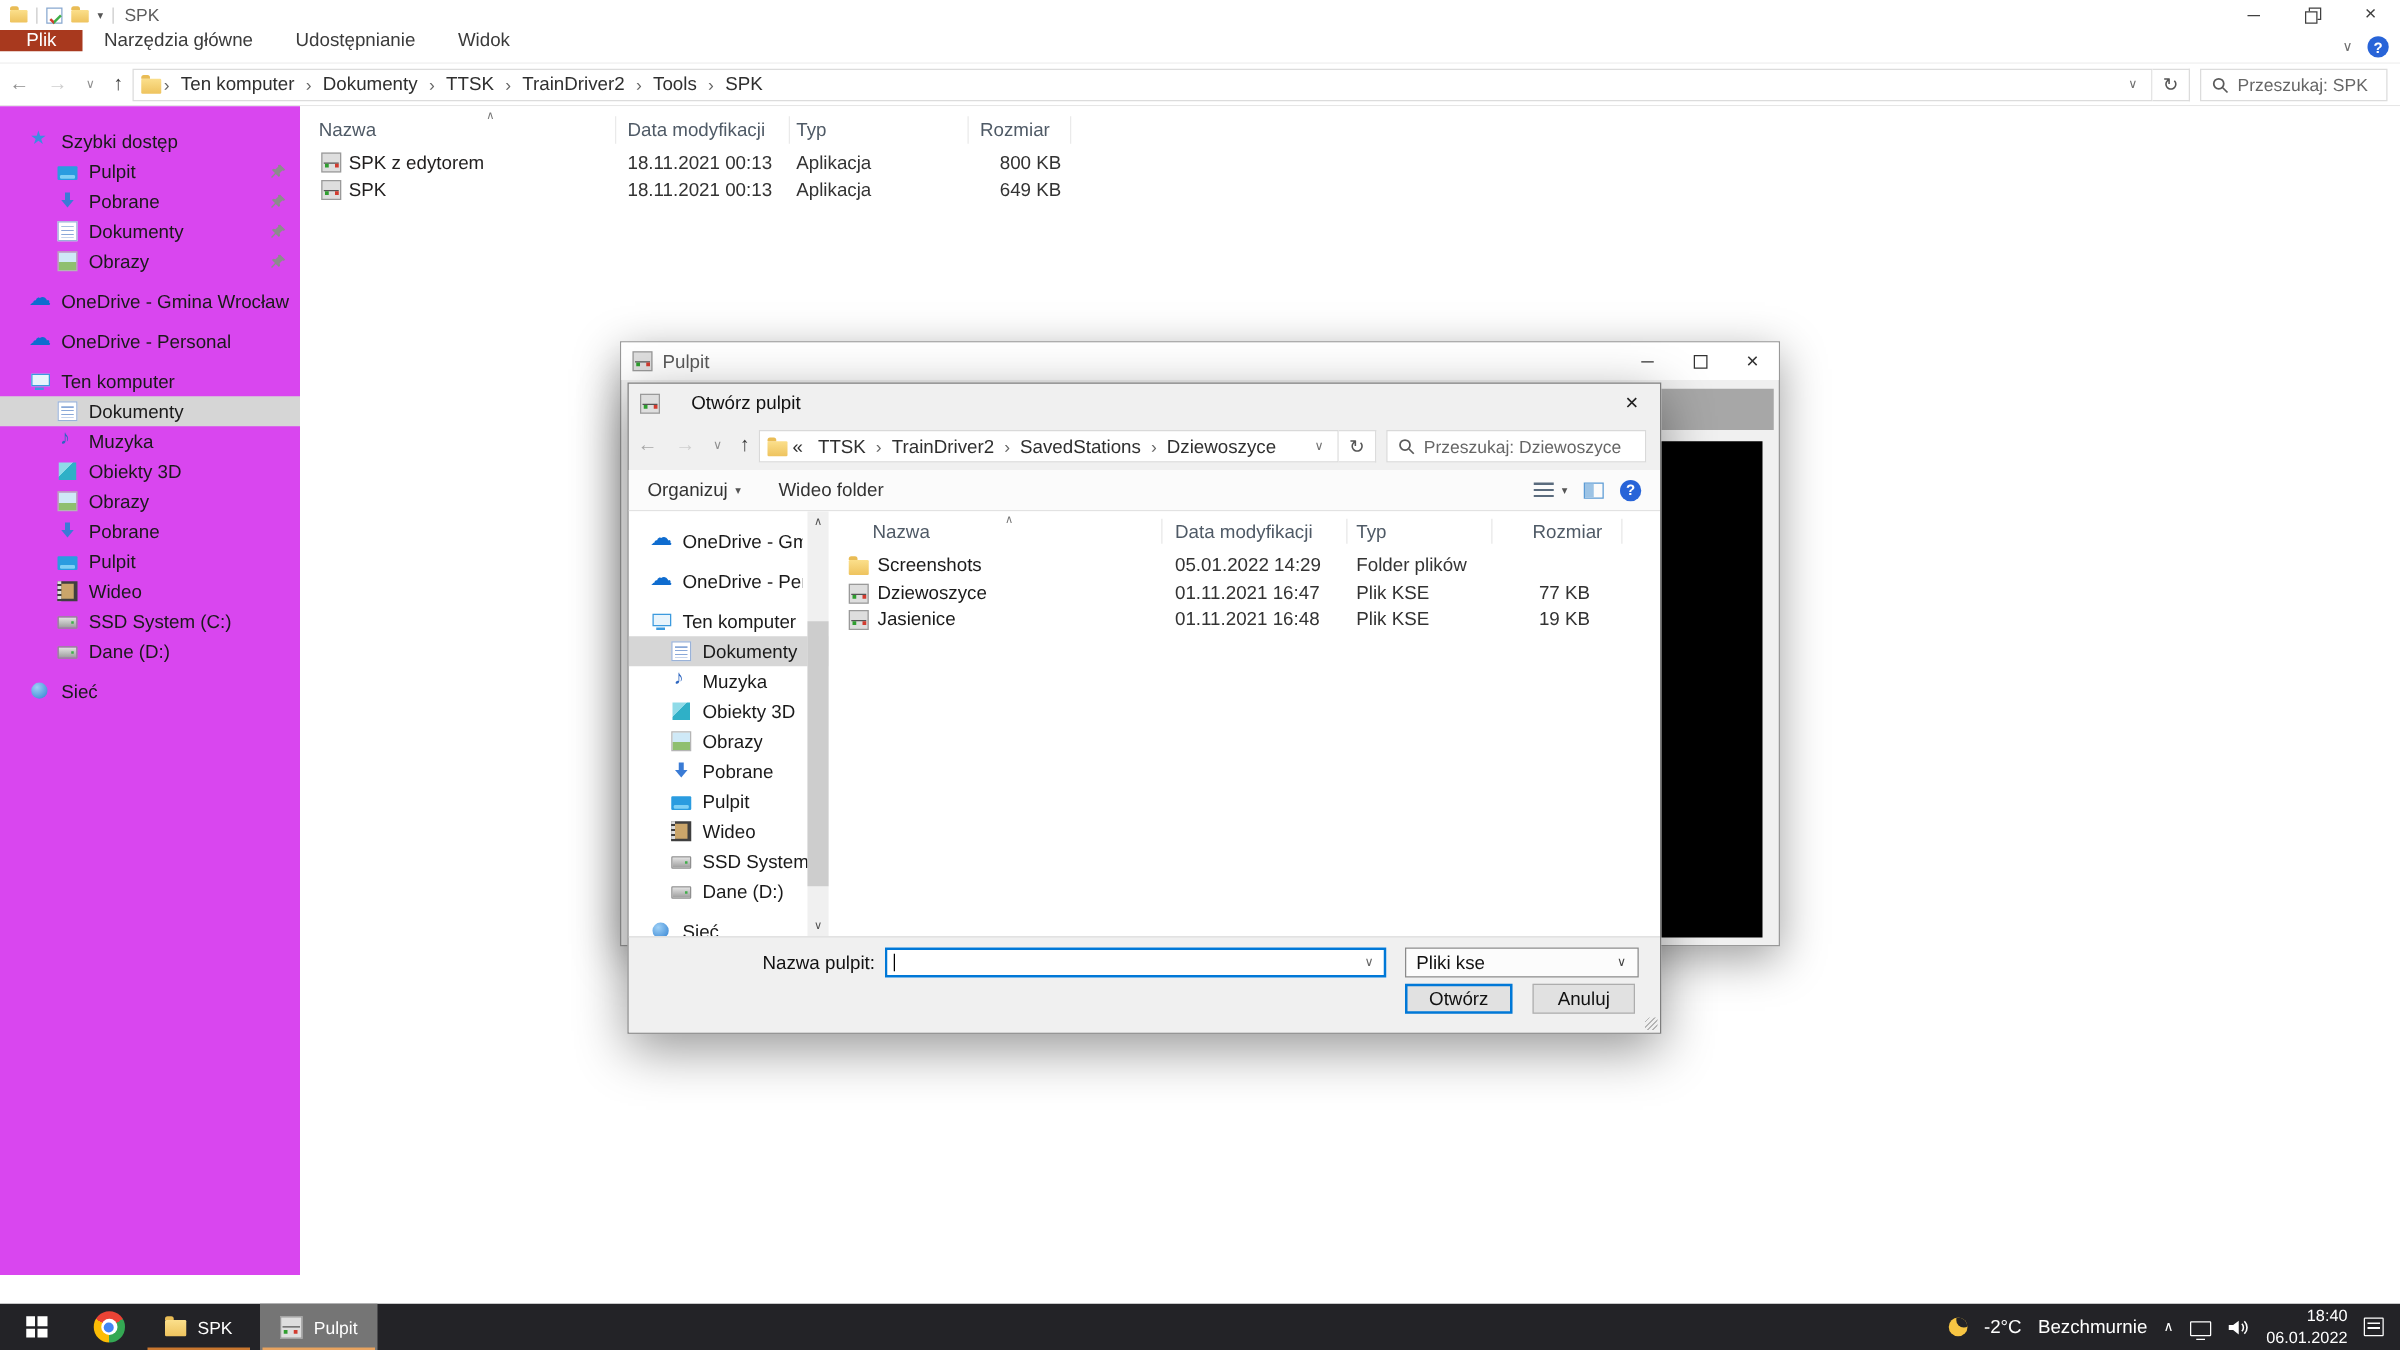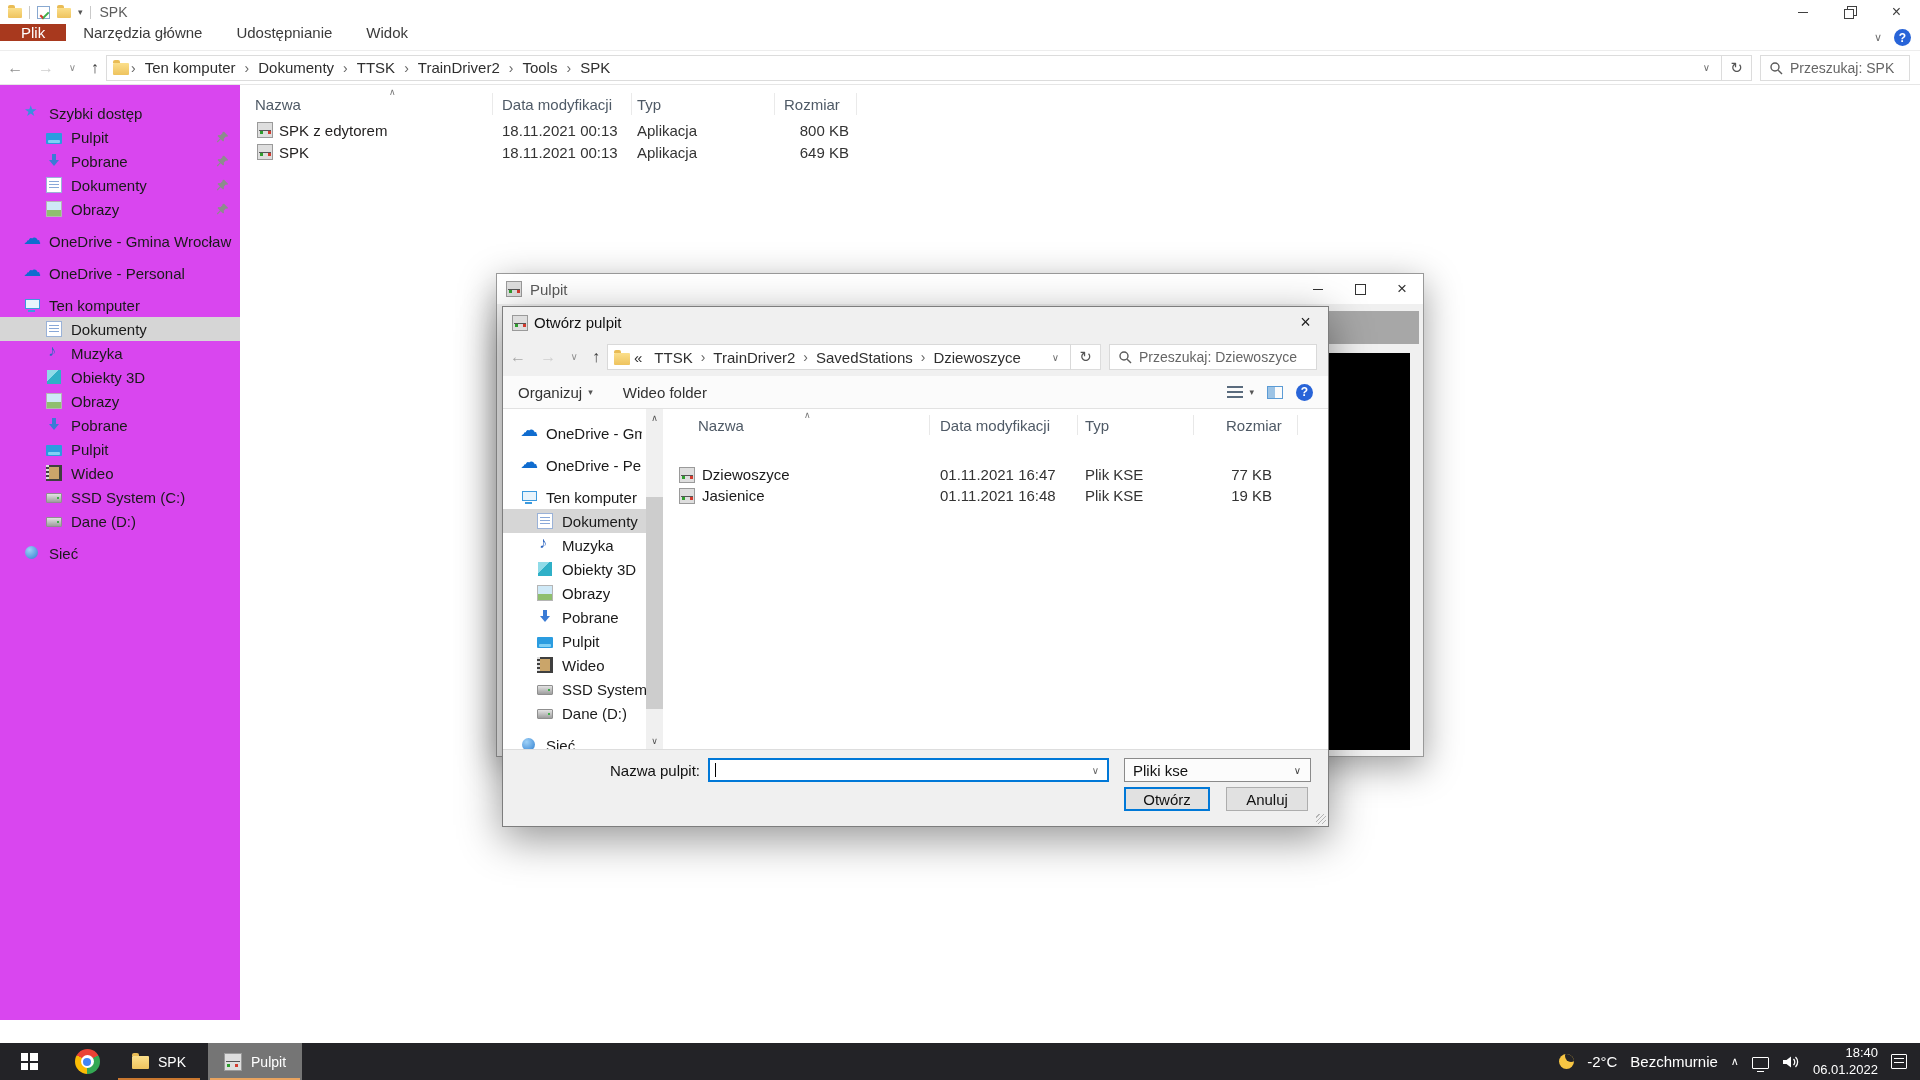--- a/index.html
+++ b/index.html
@@ -117,21 +117,21 @@
   .awc { width:42px; height:30px; display:flex; align-items:center; justify-content:center; color:#333; }
   .awc-min::before { content:""; width:10px; height:1px; background:#333; }
   .awc-max::before { content:""; width:9px; height:9px; border:1px solid #333; background:#fff; }
   .awc-close { font-size:17px; }
   .app-band { position:absolute; left:832px; top:37px; right:4px; height:33px; background:#a7a7a7; }
   .app-black { position:absolute; left:832px; top:79px; right:13px; bottom:6px; background:#000; }
 
   
   .dlg { position:absolute; left:502px; top:306px; width:827px; height:521px; background:#f0f0f0; border:1px solid #7d7d7d; box-shadow:0 12px 40px rgba(0,0,0,.42); z-index:6; }
   .dlg-title { height:31px; display:flex; align-items:center; padding-left:9px; }
-  .dlg-title .t { margin-left:6px; color:#111; }
+  .dlg-title .t { margin-left:25px; color:#111; }
   .dlg-close { position:absolute; right:0; top:0; width:45px; height:31px; display:flex; align-items:center; justify-content:center; font-size:18px; color:#222; }
   .dlg-nav { height:38px; display:flex; align-items:center; padding-right:11px; }
   .dlg-nav .nav-area { width:104px; }
   .dlg-crumb { flex:1; height:26px; background:#fff; border:1px solid #d9d9d9; display:flex; align-items:center; padding:0 2px 0 6px; }
   .dlg-crumb .crumb-seg { padding:0 8px; }
   .dlg-search { width:208px; height:26px; border:1px solid #d9d9d9; background:#fff; display:flex; align-items:center; gap:7px; padding:0 8px; margin-left:8px; flex:none; }
   .dlg-search input { border:none; outline:none; width:100%; font-family:inherit; font-size:14px; color:#555; background:transparent; }
   .dlg-search input::placeholder { color:#666; opacity:1; }
   .dlg-toolbar { height:33px; display:flex; align-items:center; background:#fbfbfb; border-bottom:1px solid #e2e2e2; padding:0 15px; color:#333; }
   .tb-caret { font-size:9px; color:#555; margin-left:6px; }
@@ -540,20 +540,29 @@
           <div class="dhc dhc-date">
               <span>Data modyfikacji</span>
             </div>
           <div class="dhc dhc-type">
               <span>Typ</span>
             </div>
           <div class="dhc dhc-size">
               <span>Rozmiar</span>
             </div>
         </div>
+        <div class="dl-row" style="top:33px">
+          <div class="dfc-name">
+              <span class="i i-folder"></span>
+              <span>Screenshots</span>
+            </div>
+          <div class="dfc-date">05.01.2022 14:29</div>
+          <div class="dfc-type">Folder plików</div>
+          <div class="dfc-size"></div>
+        </div>
         <div class="dl-row" style="top:55px">
           <div class="dfc-name">
               <span class="i i-app"></span>
               <span>Dziewoszyce</span>
             </div>
           <div class="dfc-date">01.11.2021 16:47</div>
           <div class="dfc-type">Plik KSE</div>
           <div class="dfc-size">77 KB</div>
         </div>
         <div class="dl-row" style="top:76px">

